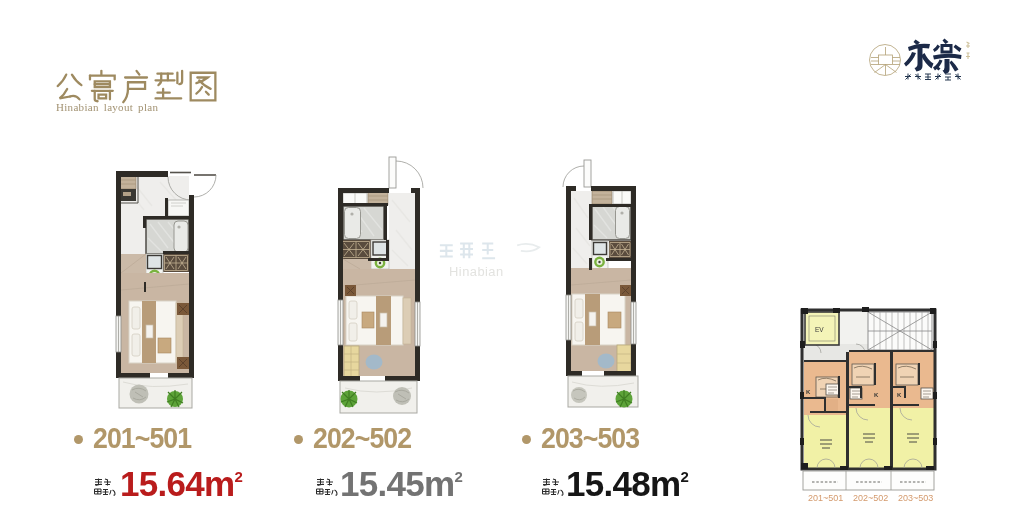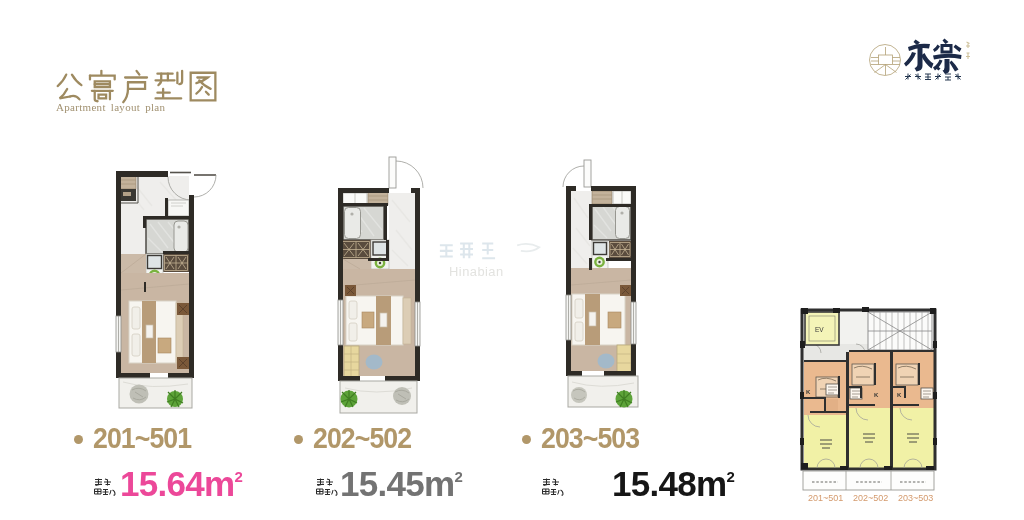--- a/index.html
+++ b/index.html
@@ -53,21 +53,21 @@
   <g transform="translate(140,0)">
     <path d="M4,5 L30,5 L30,34 L4,34 Z"></path>
     <path d="M11,10 L22,10 Q17,14 10,16"></path>
     <path d="M13,13 Q18,19 25,22"></path>
     <path d="M16,20 Q14,24 10,27"></path>
     <path d="M20,25 L23,28"></path>
   </g>
 </g>
 </svg>
 
-<div class="abs" style="left:56px;top:101px;color:#a29272;font-family:'Liberation Serif',serif;font-size:11px;letter-spacing:0.3px;word-spacing:2px;">Apartment layout plan</div>
+<div class="abs" style="left:56px;top:101px;color:#a29272;font-family:'Liberation Serif',serif;font-size:11px;letter-spacing:0.3px;word-spacing:2px;">Hinabian layout plan</div>
 
 <svg class="abs" style="left:860px;top:30px;" width="130" height="56" viewBox="860 30 130 56">
 
   <g stroke="#b3a176" stroke-width="0.8" fill="none">
     <circle cx="885" cy="60" r="15.5"></circle>
     <rect x="878.5" y="55" width="14" height="9.5"></rect>
     <path d="M871,57.5 L878.5,57.5 M871,61 L878.5,61 M871,64.5 L878.5,64.5"></path>
     <path d="M892.5,57.5 L900,57.5 M892.5,61 L900,61 M892.5,64.5 L900,64.5"></path>
     <path d="M885.5,47 L885.5,55 M885.5,64.5 L885.5,75 M885.5,64.5 L874.5,72.5 M885.5,64.5 L896.5,72.5"></path>
   </g>
@@ -617,21 +617,21 @@
 <svg class="abs" style="left:94px;top:478px;" width="24" height="18" viewBox="0 0 24 18">
 <g stroke="#2c2c2c" stroke-width="1.05" fill="none">
 <path d="M1,1.5 L8,1.5 M1,4 L8,4 M1,6.5 L8,6.5 M4.5,0.5 L4.5,7.5 M1.5,7.5 L7.5,6"></path>
 <path d="M11,1 L14,2 M10,4 L17,4 M11.5,6.5 L16,6.5 M13.5,2 L13.5,7.5"></path>
 <path d="M0.5,11 L7,11 M0.5,13.5 L7,13.5 M0.5,16 L7,16 M0.5,11 L0.5,16 M7,11 L7,16 M3.8,11 L3.8,16"></path>
 <path d="M9,11.5 L14,11.5 M8.5,14 L14.5,14 M11.5,11.5 L11.5,16.5 M9,16.5 L14,16.5"></path>
 <path d="M17,12 Q16.5,15 15.5,16.5 M18.5,12 Q21,13 21,16 Q21,17.5 19.5,17"></path>
 </g>
 </svg>
 
-<div class="abs" style="left:120px;top:466px;font-size:35px;font-weight:bold;color:#ec4899;letter-spacing:-0.7px;line-height:1;">15.64m<span style="font-size:15px;vertical-align:14px;letter-spacing:0;">2</span></div>
+<div class="abs" style="left:120px;top:466px;font-size:35px;font-weight:bold;color:#b91c1c;letter-spacing:-0.7px;line-height:1;">15.64m<span style="font-size:15px;vertical-align:14px;letter-spacing:0;">2</span></div>
 
 <div class="abs" style="left:294px;top:435px;width:9px;height:9px;border-radius:50%;background:#b19769;"></div>
 
 <div class="abs" style="left:313px;top:422px;font-size:29px;font-weight:bold;color:#b19769;letter-spacing:-1px;transform:scaleX(0.92);transform-origin:0 0;">202~502</div>
 
 <svg class="abs" style="left:316px;top:478px;" width="24" height="18" viewBox="0 0 24 18">
 <g stroke="#2c2c2c" stroke-width="1.05" fill="none">
 <path d="M1,1.5 L8,1.5 M1,4 L8,4 M1,6.5 L8,6.5 M4.5,0.5 L4.5,7.5 M1.5,7.5 L7.5,6"></path>
 <path d="M11,1 L14,2 M10,4 L17,4 M11.5,6.5 L16,6.5 M13.5,2 L13.5,7.5"></path>
 <path d="M0.5,11 L7,11 M0.5,13.5 L7,13.5 M0.5,16 L7,16 M0.5,11 L0.5,16 M7,11 L7,16 M3.8,11 L3.8,16"></path>
@@ -649,13 +649,13 @@
 <svg class="abs" style="left:542px;top:478px;" width="24" height="18" viewBox="0 0 24 18">
 <g stroke="#2c2c2c" stroke-width="1.05" fill="none">
 <path d="M1,1.5 L8,1.5 M1,4 L8,4 M1,6.5 L8,6.5 M4.5,0.5 L4.5,7.5 M1.5,7.5 L7.5,6"></path>
 <path d="M11,1 L14,2 M10,4 L17,4 M11.5,6.5 L16,6.5 M13.5,2 L13.5,7.5"></path>
 <path d="M0.5,11 L7,11 M0.5,13.5 L7,13.5 M0.5,16 L7,16 M0.5,11 L0.5,16 M7,11 L7,16 M3.8,11 L3.8,16"></path>
 <path d="M9,11.5 L14,11.5 M8.5,14 L14.5,14 M11.5,11.5 L11.5,16.5 M9,16.5 L14,16.5"></path>
 <path d="M17,12 Q16.5,15 15.5,16.5 M18.5,12 Q21,13 21,16 Q21,17.5 19.5,17"></path>
 </g>
 </svg>
 
-<div class="abs" style="left:566px;top:466px;font-size:35px;font-weight:bold;color:#161616;letter-spacing:-0.7px;line-height:1;margin-left:46px;">15.48m<span style="font-size:15px;vertical-align:14px;letter-spacing:0;">2</span></div>
+<div class="abs" style="left:566px;top:466px;font-size:35px;font-weight:bold;color:#161616;letter-spacing:-0.7px;line-height:1;">15.48m<span style="font-size:15px;vertical-align:14px;letter-spacing:0;">2</span></div>
 
 </body></html>

